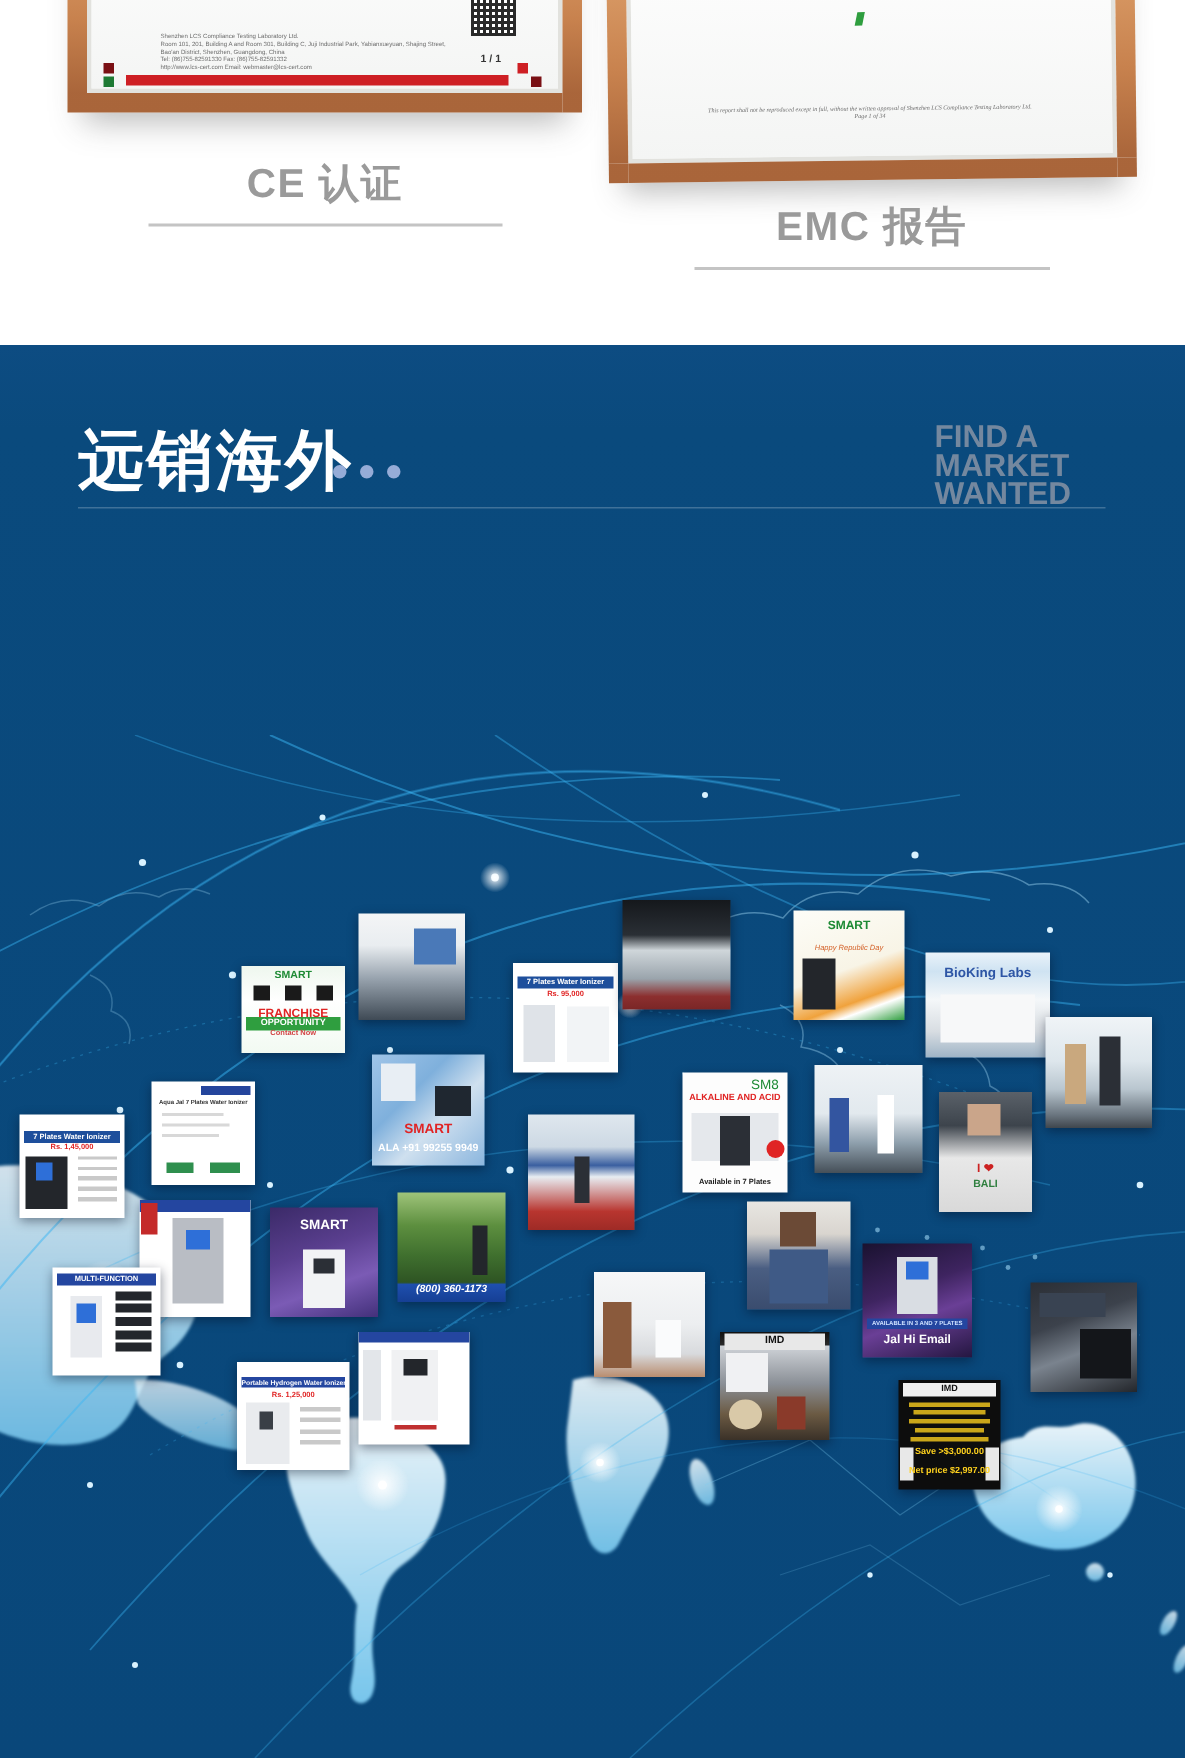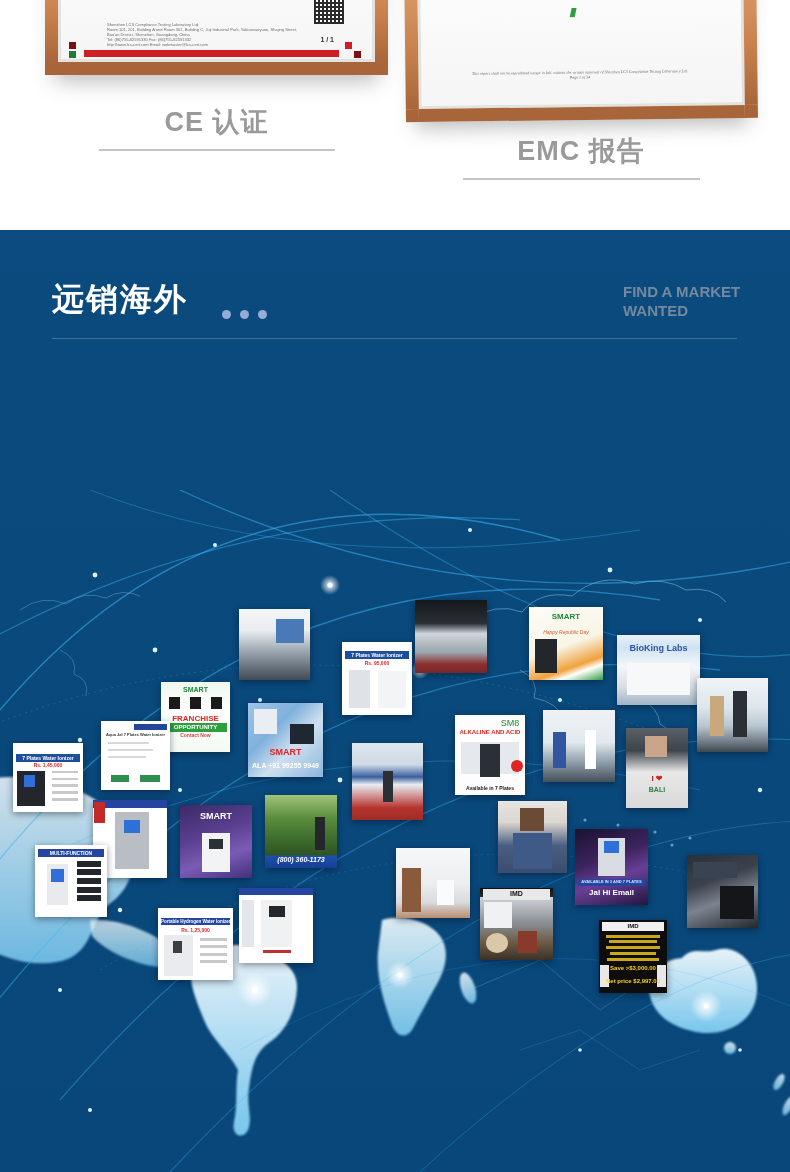--- a/index.html
+++ b/index.html
@@ -30,24 +30,24 @@
   .caption{position:absolute;text-align:center;color:#9a9a9a;font-weight:bold;font-size:27px;letter-spacing:1px;}
   .ce-caption{left:45px;top:92px;width:343px;margin-top:12px;}
   .emc-caption{left:405px;top:133px;width:352px;}
   .underline{height:2px;background:#c4c4c4;margin:9px auto 0 auto;}
   .ce-caption .underline{width:236px;}
   .emc-caption .underline{width:237px;}
 
   
   .blue-section{position:absolute;left:0;top:230px;width:790px;height:942px;
                 background:linear-gradient(180deg,#0d4c82 0%,#0a4a7d 6%,#09477a 100%);}
-  .ov-title{position:absolute;left:52px;top:48px;color:#ffffff;font-size:32px;font-weight:bold;letter-spacing:2px;}
+  .ov-title{position:absolute;left:52px;top:48px;color:#ffffff;font-size:44px;font-weight:bold;letter-spacing:2px;}
   .ov-dots{position:absolute;left:222px;top:80px;display:flex;gap:9px;}
   .ov-dots i{width:9px;height:9px;border-radius:50%;display:block;}
-  .ov-en{position:absolute;left:623px;top:52px;width:130px;font-weight:bold;font-size:15px;line-height:19px;letter-spacing:0;}
+  .ov-en{position:absolute;left:623px;top:52px;width:130px;font-weight:bold;font-size:21px;line-height:19px;letter-spacing:0;}
   .ov-divider{position:absolute;left:52px;top:108px;width:685px;height:1px;background:rgba(255,255,255,.22);}
   .ov-body{position:absolute;left:52px;color:#ffffff;font-size:20px;font-weight:500;letter-spacing:.5px;}
   .ov-body1{top:127px;} .ov-body2{top:175px;}
   .map-svg{position:absolute;left:0;top:260px;width:790px;height:682px;}
 
   
   .map-gallery{position:absolute;left:0;top:0;width:790px;height:1172px;pointer-events:none;}
   .thumb{position:absolute;box-shadow:0 2px 7px rgba(0,10,30,.45);overflow:hidden;}
   .tblock{position:absolute;}
   .ttext{position:absolute;left:2%;width:96%;text-align:center;line-height:1.2;white-space:nowrap;overflow:hidden;}
@@ -239,21 +239,21 @@
         <div class="ttext" style="top: 30%; color: rgb(212, 98, 42); font-size: 5px; font-style: italic;">Happy Republic Day</div>
       </div>
       <div class="thumb" style="left: 617px; top: 635px; width: 71px; height: 70px; background: linear-gradient(rgb(233, 242, 250) 0%, rgb(207, 227, 242) 18%, rgb(244, 247, 249) 45%, rgb(216, 221, 226) 75%, rgb(159, 180, 198) 100%); padding-left: 12px;">
         <div class="tblock" style="top: 40%; left: 12%; width: 76%; height: 46%; background: rgb(247, 248, 249);"></div>
         <div class="ttext" style="top: 12%; color: rgb(45, 85, 165); font-size: 9px; font-weight: bold;">BioKing Labs</div>
       </div>
       <div class="thumb" style="left: 697px; top: 678px; width: 71px; height: 74px; background: linear-gradient(rgb(240, 244, 247) 0%, rgb(221, 230, 236) 40%, rgb(185, 198, 207) 65%, rgb(107, 118, 128) 88%, rgb(63, 70, 77) 100%);">
         <div class="tblock" style="top: 24%; left: 18%; width: 20%; height: 55%; background: rgb(201, 168, 126);"></div>
         <div class="tblock" style="top: 18%; left: 50%; width: 20%; height: 62%; background: rgb(43, 47, 54);"></div>
       </div>
-      <div class="thumb" style="left: 161px; top: 682px; width: 69px; height: 70px; background: linear-gradient(rgb(238, 247, 238) 0%, rgb(255, 255, 255) 40%, rgb(242, 250, 242) 100%);">
+      <div class="thumb" style="left: 161px; top: 644px; width: 69px; height: 58px; background: linear-gradient(rgb(238, 247, 238) 0%, rgb(255, 255, 255) 40%, rgb(242, 250, 242) 100%);">
         <div class="tblock" style="top: 22%; left: 12%; width: 16%; height: 17%; background: rgb(26, 26, 26);"></div>
         <div class="tblock" style="top: 22%; left: 42%; width: 16%; height: 17%; background: rgb(26, 26, 26);"></div>
         <div class="tblock" style="top: 22%; left: 72%; width: 16%; height: 17%; background: rgb(26, 26, 26);"></div>
         <div class="ttext" style="top: 5%; color: rgb(29, 138, 52); font-size: 7px; font-weight: bold;">SMART</div>
         <div class="ttext" style="top: 46%; color: rgb(224, 36, 36); font-size: 8px; font-weight: bold;">FRANCHISE</div>
         <div class="ttext" style="top: 59%; color: rgb(255, 255, 255); font-size: 6px; font-weight: bold; background: rgb(47, 158, 63); left: 4%; width: 92%; padding: 1px 0px;">OPPORTUNITY</div>
         <div class="ttext" style="top: 72%; color: rgb(210, 69, 69); font-size: 5px; font-weight: bold;">Contact Now</div>
       </div>
       <div class="thumb" style="left: 101px; top: 721px; width: 69px; height: 69px; background: rgb(255, 255, 255);">
         <div class="tblock" style="top: 4%; left: 48%; width: 48%; height: 9%; background: rgb(36, 69, 156);"></div>

